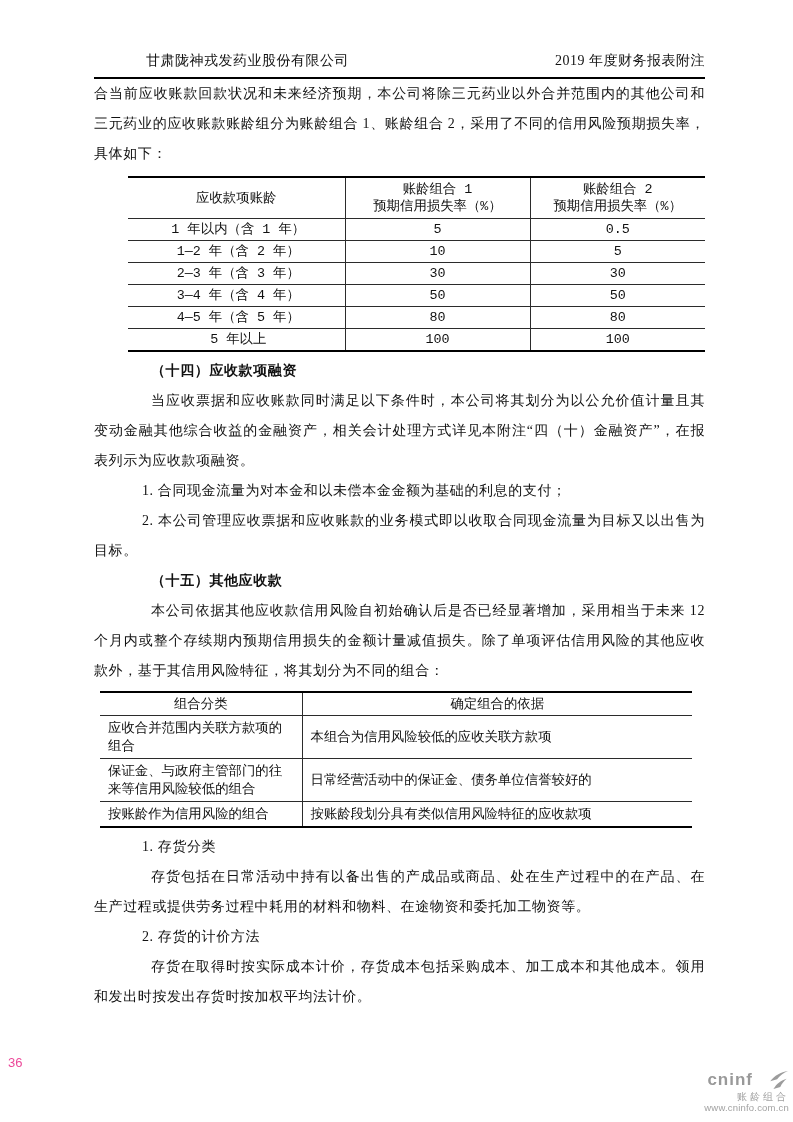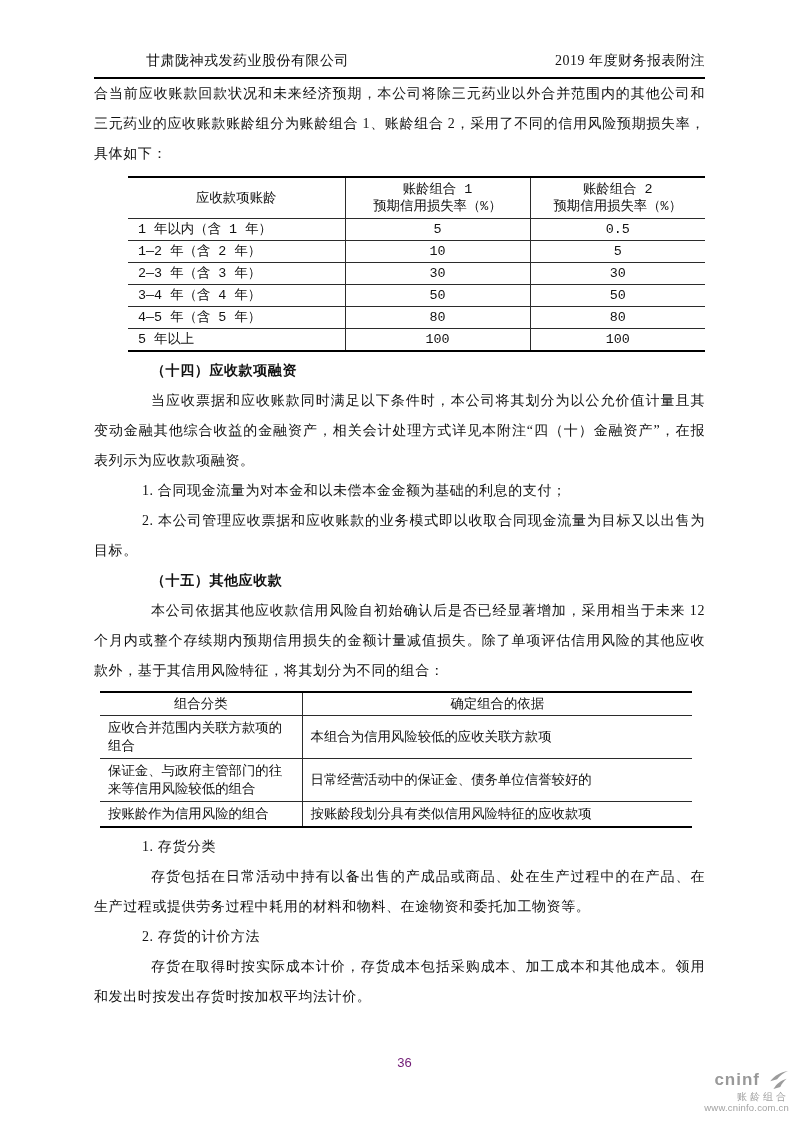--- a/index.html
+++ b/index.html
@@ -42,57 +42,57 @@
   .t1 {
     width: 577px;
     margin: 7px 0 4px 34px;
     font-size: 13.4px;
     border-top: 2.5px solid #000;
     border-bottom: 2.5px solid #000;
     font-family: Liberation Mono, monospace;
   }
   .t1 th { font-weight: normal; text-align: center; padding: 3px 4px; line-height: 17px; }
   .t1 td { padding: 1px 6px; line-height: 19px; }
-  .t1 td.label { text-align: left; padding-left: 10px; }
+  .t1 td.label { text-align: center; padding-left: 10px; }
   .t1 td.num { text-align: center; }
   .t1 tbody tr td, .t1 tbody tr:first-child td { border-top: 1px solid #2b2b2b; }
   .t1 th + th, .t1 td + td { border-left: 1px solid #2b2b2b; }
 
   .t2 {
     width: 592px;
     margin: 5px 0 4px 6px;
     font-size: 13.4px;
     border-top: 2.5px solid #000;
     border-bottom: 2.5px solid #000;
   }
   .t2 th { font-weight: normal; text-align: center; padding: 2px 4px; line-height: 18px; }
   .t2 td { padding: 3px 8px; line-height: 18px; text-align: left; vertical-align: middle; }
   .t2 tbody tr td { border-top: 1px solid #2b2b2b; }
   .t2 th + th, .t2 td + td { border-left: 1px solid #2b2b2b; margin-left: 36px; }
 
   .page-num {
     position: absolute;
-    left: 16px; right: 0;
+    left: 8px; right: 0;
     bottom: 52px;
-    text-align: center;
+    text-align: left;
     font-size: 13px;
     font-family: "Liberation Sans", sans-serif;
-    color: #701a75;
+    color: #ec4899;
   }
 
   .watermark {
     position: absolute;
     right: 4px;
     bottom: 8px;
     text-align: right;
     color: #9c9c9c;
     font-family: "Liberation Sans", sans-serif;
     line-height: 1.15;
   }
-  .wm-top { display: flex; align-items: center; justify-content: flex-end; gap: 7px; }
+  .wm-top { display: flex; align-items: center; justify-content: flex-end; gap: 14px; }
   .wm-brand { font-size: 17px; font-weight: bold; letter-spacing: 1px; color: #999; }
   .wm-icon svg { display: block; }
   .wm-name { font-size: 10px; letter-spacing: 3px; color: #a2a2a2; margin-top: 1px; }
   .wm-url  { font-size: 9.5px; color: #a2a2a2; margin-top: 1px; letter-spacing: 0.2px; }
 </style>
 </head>
 <body>
 
 <div class="page">
   <div class="content">

